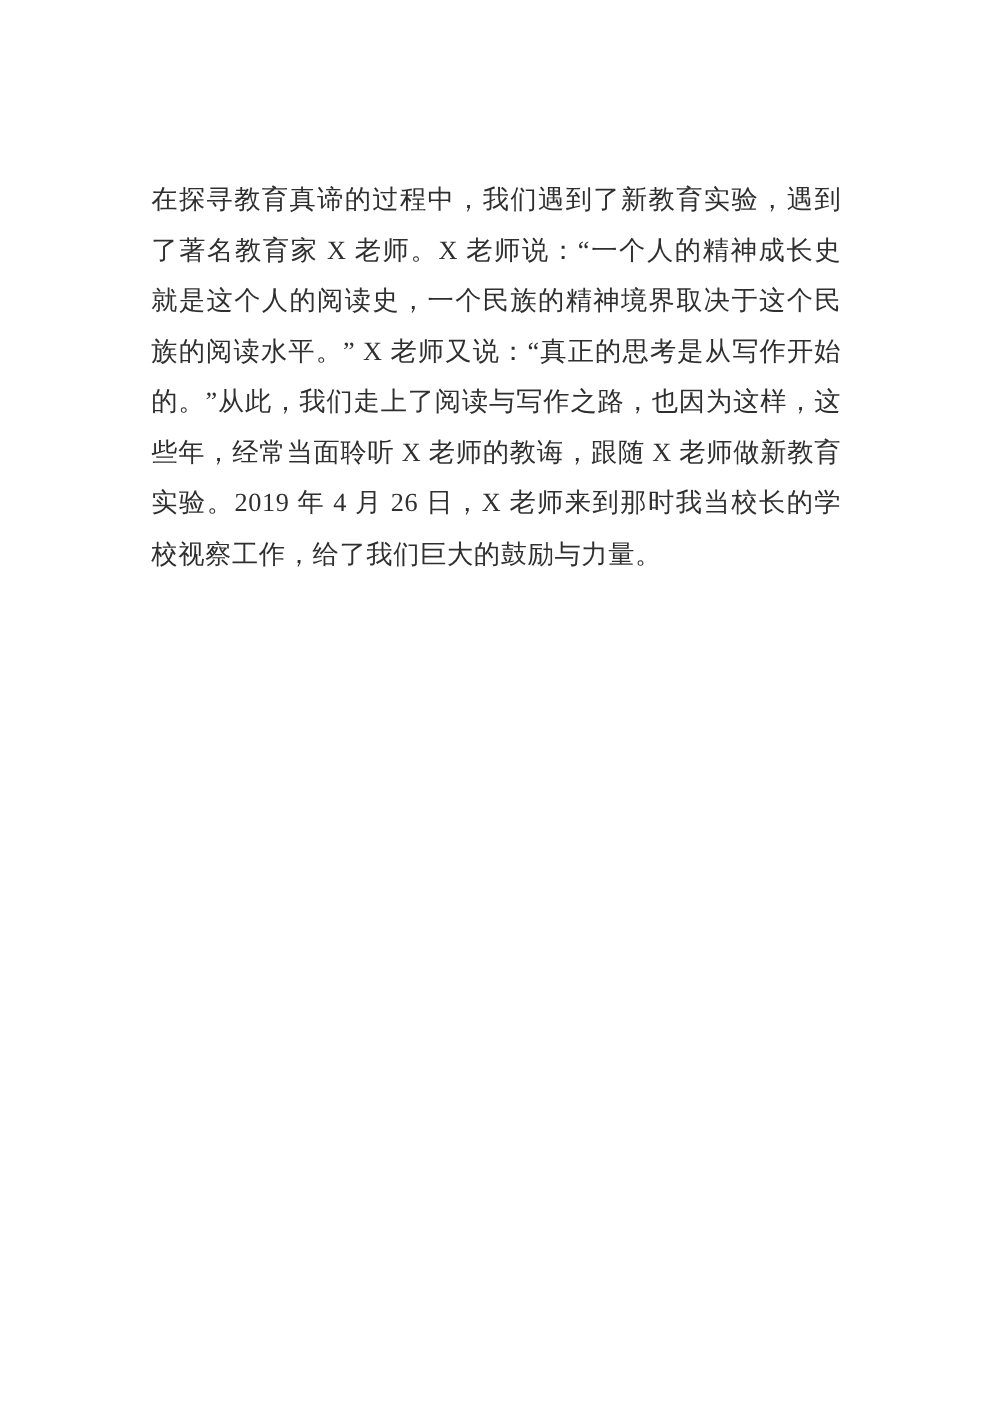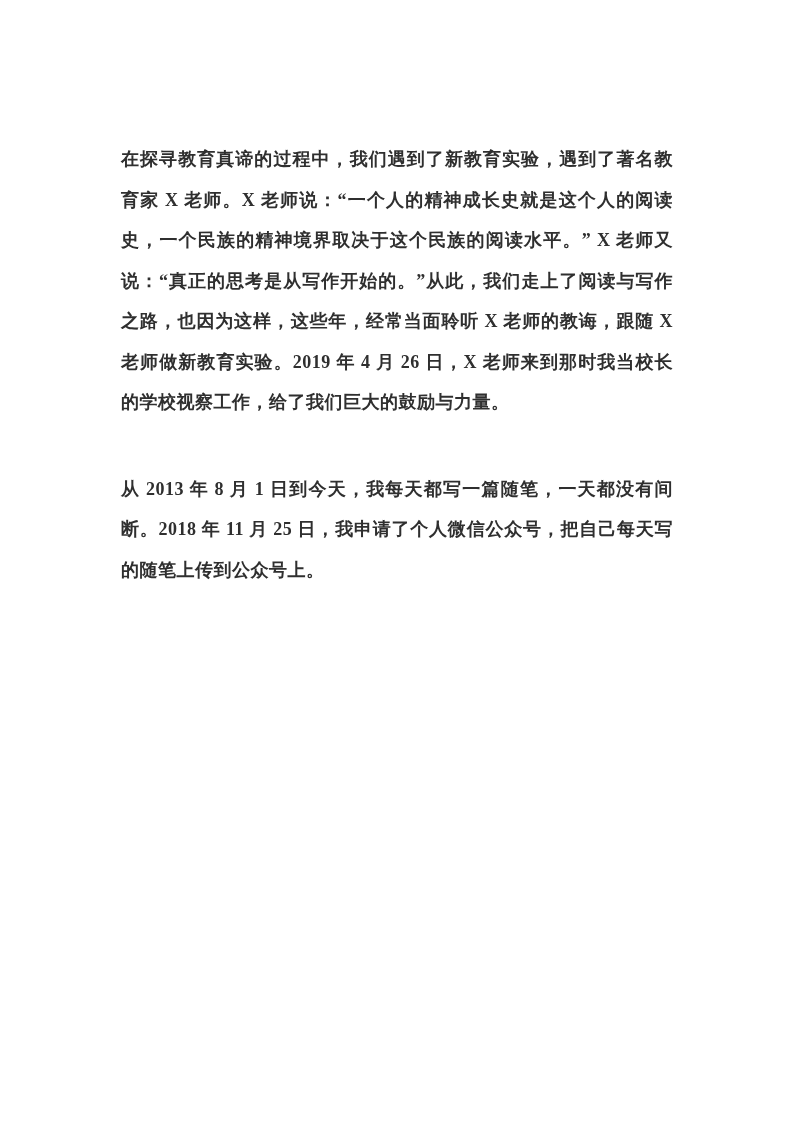--- a/index.html
+++ b/index.html
@@ -15,32 +15,31 @@
   }
   .doc-page {
     box-sizing: border-box;
     width: 793px;
     height: 1122px;
     padding: 139px 120px 0 121px;
     background: #ffffff;
   }
   .doc-page p.para {
     margin: 0 0 46px 0;
-    font-size: 18px;
+    font-size: 21px;
     line-height: 40.5px;
     color: #2f2f2f;
     text-align: justify;
     text-justify: inter-ideograph;
     letter-spacing: 0.5px;
     word-break: break-all;
-    font-weight: 700;
+    font-weight: 400;
   }
   .doc-page p.para:last-child {
     margin-bottom: 0;
   }
 </style>
 </head>
 <body>
 
 <div class="doc-page">
   <p class="para">在探寻教育真谛的过程中，我们遇到了新教育实验，遇到了著名教育家 X 老师。X 老师说：“一个人的精神成长史就是这个人的阅读史，一个民族的精神境界取决于这个民族的阅读水平。” X 老师又说：“真正的思考是从写作开始的。”从此，我们走上了阅读与写作之路，也因为这样，这些年，经常当面聆听 X 老师的教诲，跟随 X 老师做新教育实验。2019 年 4 月 26 日，X 老师来到那时我当校长的学校视察工作，给了我们巨大的鼓励与力量。</p>
-  <p class="para">从 2013 年 8 月 1 日到今天，我每天都写一篇随笔，一天都没有间断。2018 年 11 月 25 日，我申请了个人微信公众号，把自己每天写的随笔上传到公众号上。</p>
 </div>
 
 </body></html>

